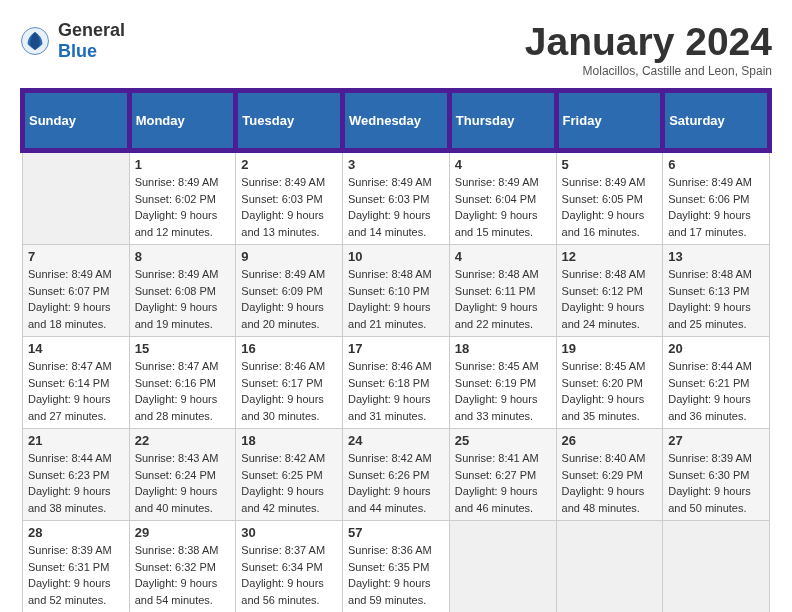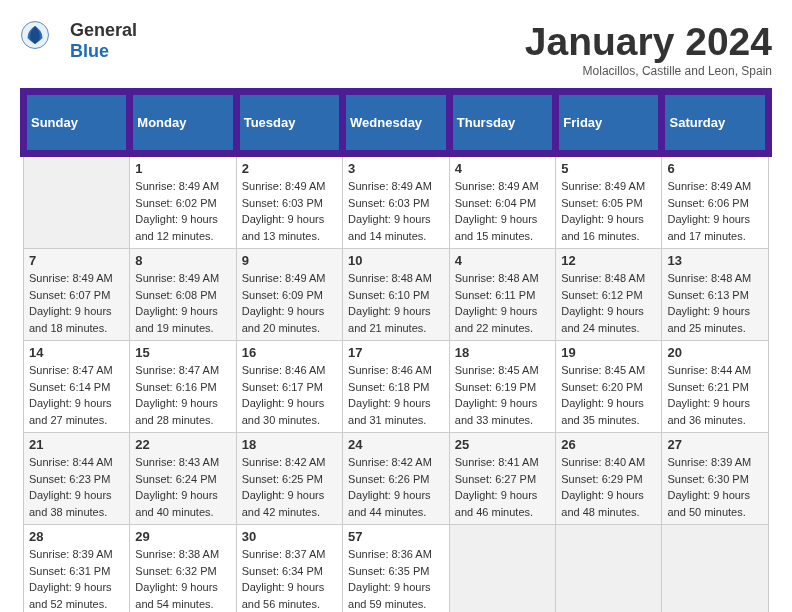--- a/index.html
+++ b/index.html
@@ -11,22 +11,22 @@
       padding: 20px;
     }
     .header-section {
       display: flex;
       justify-content: space-between;
       align-items: flex-start;
       margin-bottom: 10px;
     }
     .logo {
       display: flex;
-      align-items: flex-start;
-      gap: 20px;
+      align-items: center;
+      gap: 8px;
     }
     .logo-icon {
       width: 30px;
       height: 30px;
     }
     .title-section {
       text-align: right;
     }
     .month-year-title {
       font-size: 39px;
@@ -42,21 +42,21 @@
       border-collapse: collapse;
       border: 1px solid #ccc;
     }
     th {
       background-color: #2d6bb0;
       color: #fff;
       font-size: 13px;
       font-weight: bold;
       padding: 20px 4px;
       text-align: left;
-      border: 7px solid #4c1d95;
+      border: 5px solid #4c1d95;
     }
     td {
       border: 1px solid #ccc;
       vertical-align: top;
       padding: 4px 5px;
       width: 107px;
       min-height: 80px;
       font-size: 11px;
       color: #333;
       background: #fff;

